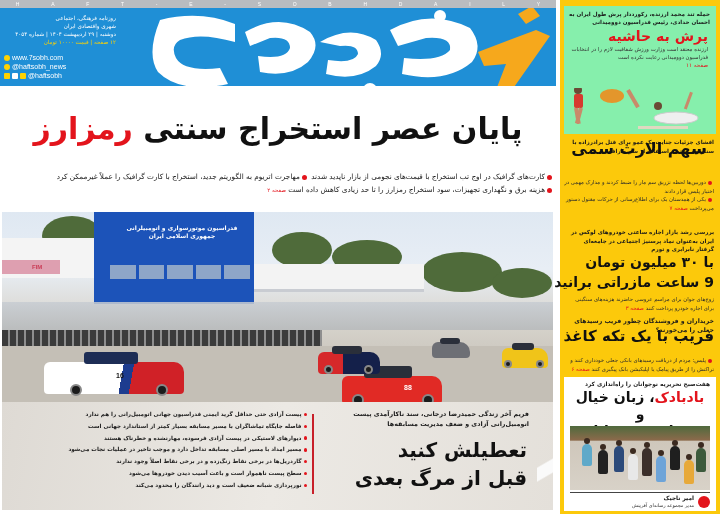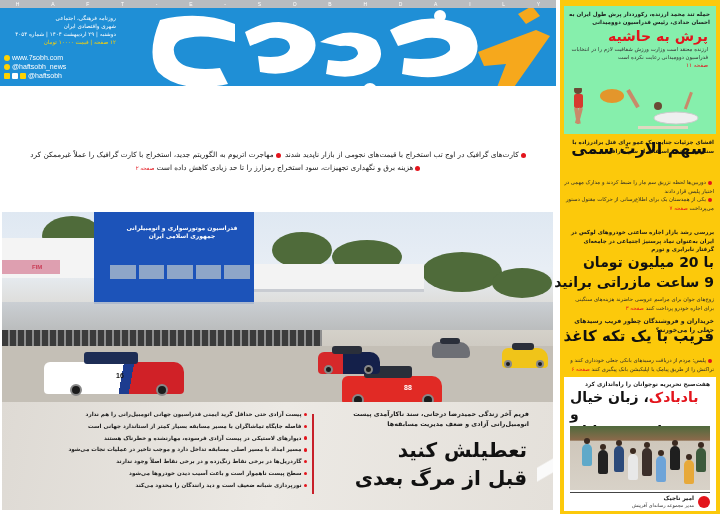--- a/index.html
+++ b/index.html
@@ -21,21 +21,21 @@
   #mast-social .s { font-family: "Liberation Sans", sans-serif; font-size: 7px; color: #fff; line-height: 9px; display: flex; align-items: center; gap: 2px; }
   .ico { display: inline-block; width: 6px; height: 6px; border-radius: 50%; background: #ffd200; }
   .ico.sq { border-radius: 1px; }
   #logo { position: absolute; left: 140px; top: -6px; width: 420px; height: 92px; }
 
   #kicker { position: absolute; left: 40px; top: 97px; width: 480px; direction: rtl; text-align: center;
     font-size: 8.2px; font-weight: bold; color: #222; white-space: nowrap; }
   #headline { position: absolute; left: 0; top: 108px; width: 556px; direction: rtl; text-align: center;
     font-size: 30px; font-weight: bold; color: #111; white-space: nowrap; line-height: 42px; letter-spacing: -1px; }
   #headline .red { color: #e3141c; }
-  #bullets { position: absolute; left: 4px; top: 148px; width: 550px; direction: rtl; text-align: center; }
+  #bullets { position: absolute; left: 4px; top: 170px; width: 550px; direction: rtl; }
   #bullets .b { font-size: 7.3px; color: #1a1a1a; line-height: 13px; white-space: nowrap; }
   .dot { display: inline-block; width: 5px; height: 5px; border-radius: 50%; background: #e3141c; margin: 0 2px; vertical-align: middle; }
   .pageref { color: #e3141c; font-size: 5.5px; }
 
   
   #photo { position: absolute; left: 2px; top: 212px; width: 551px; height: 190px; overflow: hidden;
     background: linear-gradient(#dfe8f2 0%, #e8eef5 30%, #d9d6cf 56%, #cfcbc3 70%, #d8d4cc 100%); }
   .tree { position: absolute; border-radius: 50%; background: #4f6b3a; }
   #tower { position: absolute; left: 92px; top: 0; width: 160px; height: 92px; background: #1c53b9; }
   #tower-text { position: absolute; left: 120px; top: 12px; width: 120px; direction: rtl; text-align: center;
@@ -77,21 +77,21 @@
   #athletes { position: absolute; left: 0; top: 82px; width: 152px; height: 46px; }
 
   .y-kicker { position: absolute; left: 6px; width: 148px; direction: rtl; text-align: right; font-size: 5.6px; font-weight: bold; color: #1a1a1a; line-height: 8.5px; }
   .y-title { position: absolute; left: 4px; width: 150px; direction: rtl; text-align: right; font-weight: bold; color: #111; white-space: nowrap; }
   .y-sub { position: absolute; left: 4px; width: 150px; direction: rtl; text-align: right; font-size: 5.4px; color: #2a2a2a; line-height: 8.5px; }
   .y-sub .dot { width: 4px; height: 4px; }
   .y-ref { color: #e3141c; }
 
   #side-bottom { position: absolute; left: 4px; top: 377px; width: 152px; height: 134px; background: #ffffff; }
   #sb-kicker { position: absolute; right: 6px; top: 4px; direction: rtl; text-align: right; font-size: 5.8px; font-weight: bold; color: #1a1a1a; white-space: nowrap; }
-  #sb-title { position: absolute; right: 6px; top: 12px; width: 140px; direction: rtl; text-align: left; font-size: 14px; font-weight: bold; line-height: 17px; color: #111; }
+  #sb-title { position: absolute; right: 6px; top: 12px; width: 140px; direction: rtl; text-align: center; font-size: 14px; font-weight: bold; line-height: 17px; color: #111; }
   #sb-title .red { color: #e3141c; }
   #sb-photo { position: absolute; left: 6px; top: 49px; width: 140px; height: 64px;
     background: linear-gradient(#4f6a3d 0%, #8b6a4b 22%, #cfc7bb 24%, #d8d2c8 100%); overflow: hidden; }
   .kid { position: absolute; width: 10px; border-radius: 5px 5px 2px 2px; }
   .kid::before { content: ""; position: absolute; left: 2px; top: -6px; width: 6px; height: 6px; border-radius: 50%; background: #3b2a20; }
   #sb-author { position: absolute; left: 6px; top: 115px; width: 140px; height: 18px; border-top: 1px solid #444; }
   #sb-author-logo { position: absolute; right: 0; top: 3px; width: 12px; height: 12px; border-radius: 50%; background: #e3141c; }
   #sb-author-name { position: absolute; right: 16px; top: 2px; direction: rtl; font-size: 5.8px; font-weight: bold; color: #111; white-space: nowrap; }
   #sb-author-role { position: absolute; right: 16px; top: 10px; direction: rtl; font-size: 4.8px; color: #333; white-space: nowrap; }
 </style>
@@ -148,20 +148,24 @@
       <path d="M105 30 Q140 10 170 30 Q182 44 168 60 Q150 76 120 70 L118 54 Q146 58 150 46 Q150 34 130 36 L110 44 Z" fill="#fff"></path>
       <path d="M180 40 Q210 22 236 38 Q246 52 236 64 Q216 80 186 72 L188 58 Q214 62 218 52 Q218 42 200 44 Z" fill="#fff"></path>
       <path d="M250 28 Q290 6 330 26 Q344 44 332 60 Q306 82 262 72 L264 56 Q300 60 310 48 Q312 34 286 36 L258 44 Z" fill="#fff"></path>
       <circle cx="230" cy="88" r="7" fill="#fff"></circle>
       <circle cx="300" cy="14" r="6" fill="#fff"></circle>
       <path d="M338 50 L396 28 L410 34 L372 88 L356 88 L366 62 L344 64 Z" fill="#f6a81c"></path>
       <path d="M378 12 L392 4 L400 14 L386 22 Z" fill="#f6a81c"></path>
     </svg>
   </div>
 
+  <div id="headline">
+    <span>پایان عصر استخراج سنتی</span>
+    <span class="red">رمزارز</span>
+  </div>
   <div id="bullets">
     <div class="b">
       <span class="dot"></span><span>کارت‌های گرافیک در اوج تب استخراج با قیمت‌های نجومی از بازار ناپدید شدند</span>
       <span class="dot"></span><span>مهاجرت اتریوم به الگوریتم جدید، استخراج با کارت گرافیک را عملاً غیرممکن کرد</span>
     </div>
     <div class="b">
       <span class="dot"></span><span>هزینه برق و نگهداری تجهیزات، سود استخراج رمزارز را تا حد زیادی کاهش داده است</span>
       <span class="pageref">صفحه ۲</span>
     </div>
   </div>
@@ -264,21 +268,21 @@
 
   <div class="y-kicker" style="top:138px;">افشای جزئیات جنایت یک عمو برای قتل برادرزاده با سناریوی پیچیده استفاده از سم مارافعی</div>
   <div class="y-title" style="top:138px;font-size:16px;line-height:22px;text-align:center;">سهم الارث سمی</div>
   <div class="y-sub" style="top:178px;">
     <div><span class="dot"></span><span>دوربین‌ها لحظه تزریق سم مار را ضبط کردند و مدارک مهمی در اختیار پلیس قرار دادند</span></div>
     <div><span class="dot"></span><span>یکی از همدستان یک برای اطلاع‌رسانی از حرکات مقتول دستور می‌پرداخت</span> <span class="y-ref">صفحه ۷</span></div>
   </div>
 
   <div class="y-kicker" style="top:228px;">بررسی رشد بازار اجاره ساعتی خودروهای لوکس در ایران به‌عنوان نماد پرسنیژ اجتماعی در جامعه‌ای گرفتار نابرابری و تورم</div>
   <div class="y-title" style="top:252px;font-size:14px;line-height:20px;">
-    <div>با 20 میلیون تومان</div>
+    <div>با ۳۰ میلیون تومان</div>
     <div>9 ساعت مازراتی برانید</div>
   </div>
   <div class="y-sub" style="top:295px;">
     <span>زوج‌های جوان برای مراسم عروسی حاضرند هزینه‌های سنگینی برای اجاره خودرو پرداخت کنند</span>
     <span class="y-ref">صفحه ۳</span>
   </div>
 
   <div class="y-kicker" style="top:316px;font-size:6.2px;line-height:9px;">خریداران و فروشندگان چطور فریب رسیدهای جعلی را می‌خورند؟</div>
   <div class="y-title" style="top:326px;font-size:15px;line-height:20px;">فریب با یک تکه کاغذ</div>
   <div class="y-sub" style="top:356px;">

